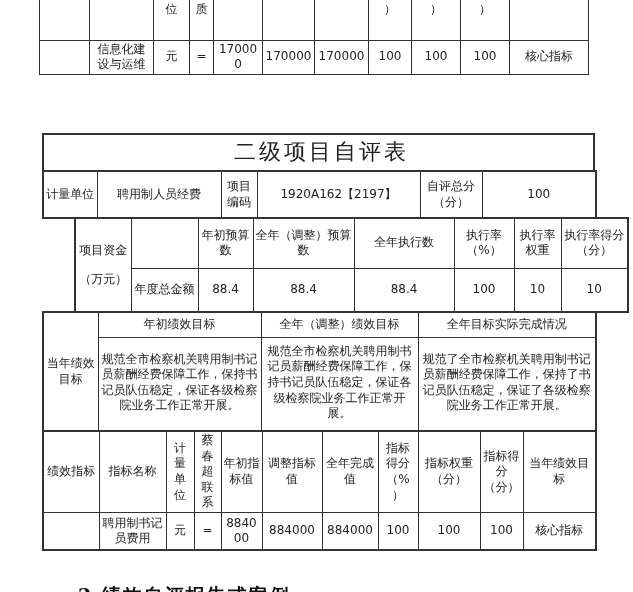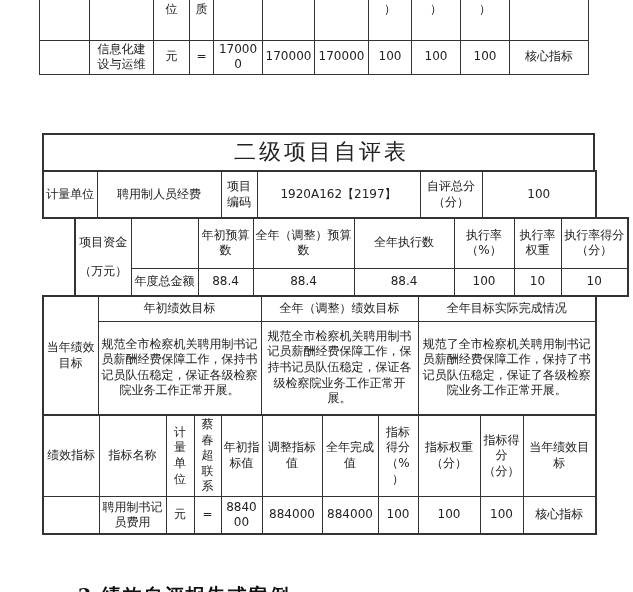--- a/index.html
+++ b/index.html
@@ -43,23 +43,23 @@
     font-size: 22px;
     letter-spacing: 3px;
     height: 33px;
     font-weight: 400;
     padding-left: 8px;
   }
   tr.r-title { height: 35px; }
   tr.r-a { height: 47px; }
   tr.r-b { height: 34px; }
   tr.r-c1 { height: 50px; }
-  tr.r-c2 { height: 28px; padding-left: 24px; }
+  tr.r-c2 { height: 44px; padding-left: 24px; }
   tr.r-d1 { height: 25px; }
-  tr.r-d2 { height: 94px; }
+  tr.r-d2 { height: 94px; font-family: Liberation Mono, monospace; }
   tr.r-e1 { height: 63px; }
   tr.r-e2 { height: 38px; border-radius: 6px; }
   .funds-unit { margin-top: 13px; }
   .target-text { padding: 2px 3px; }
 
   
   .footer-heading {
     position: absolute;
     left: 78px;
     top: 553px;

